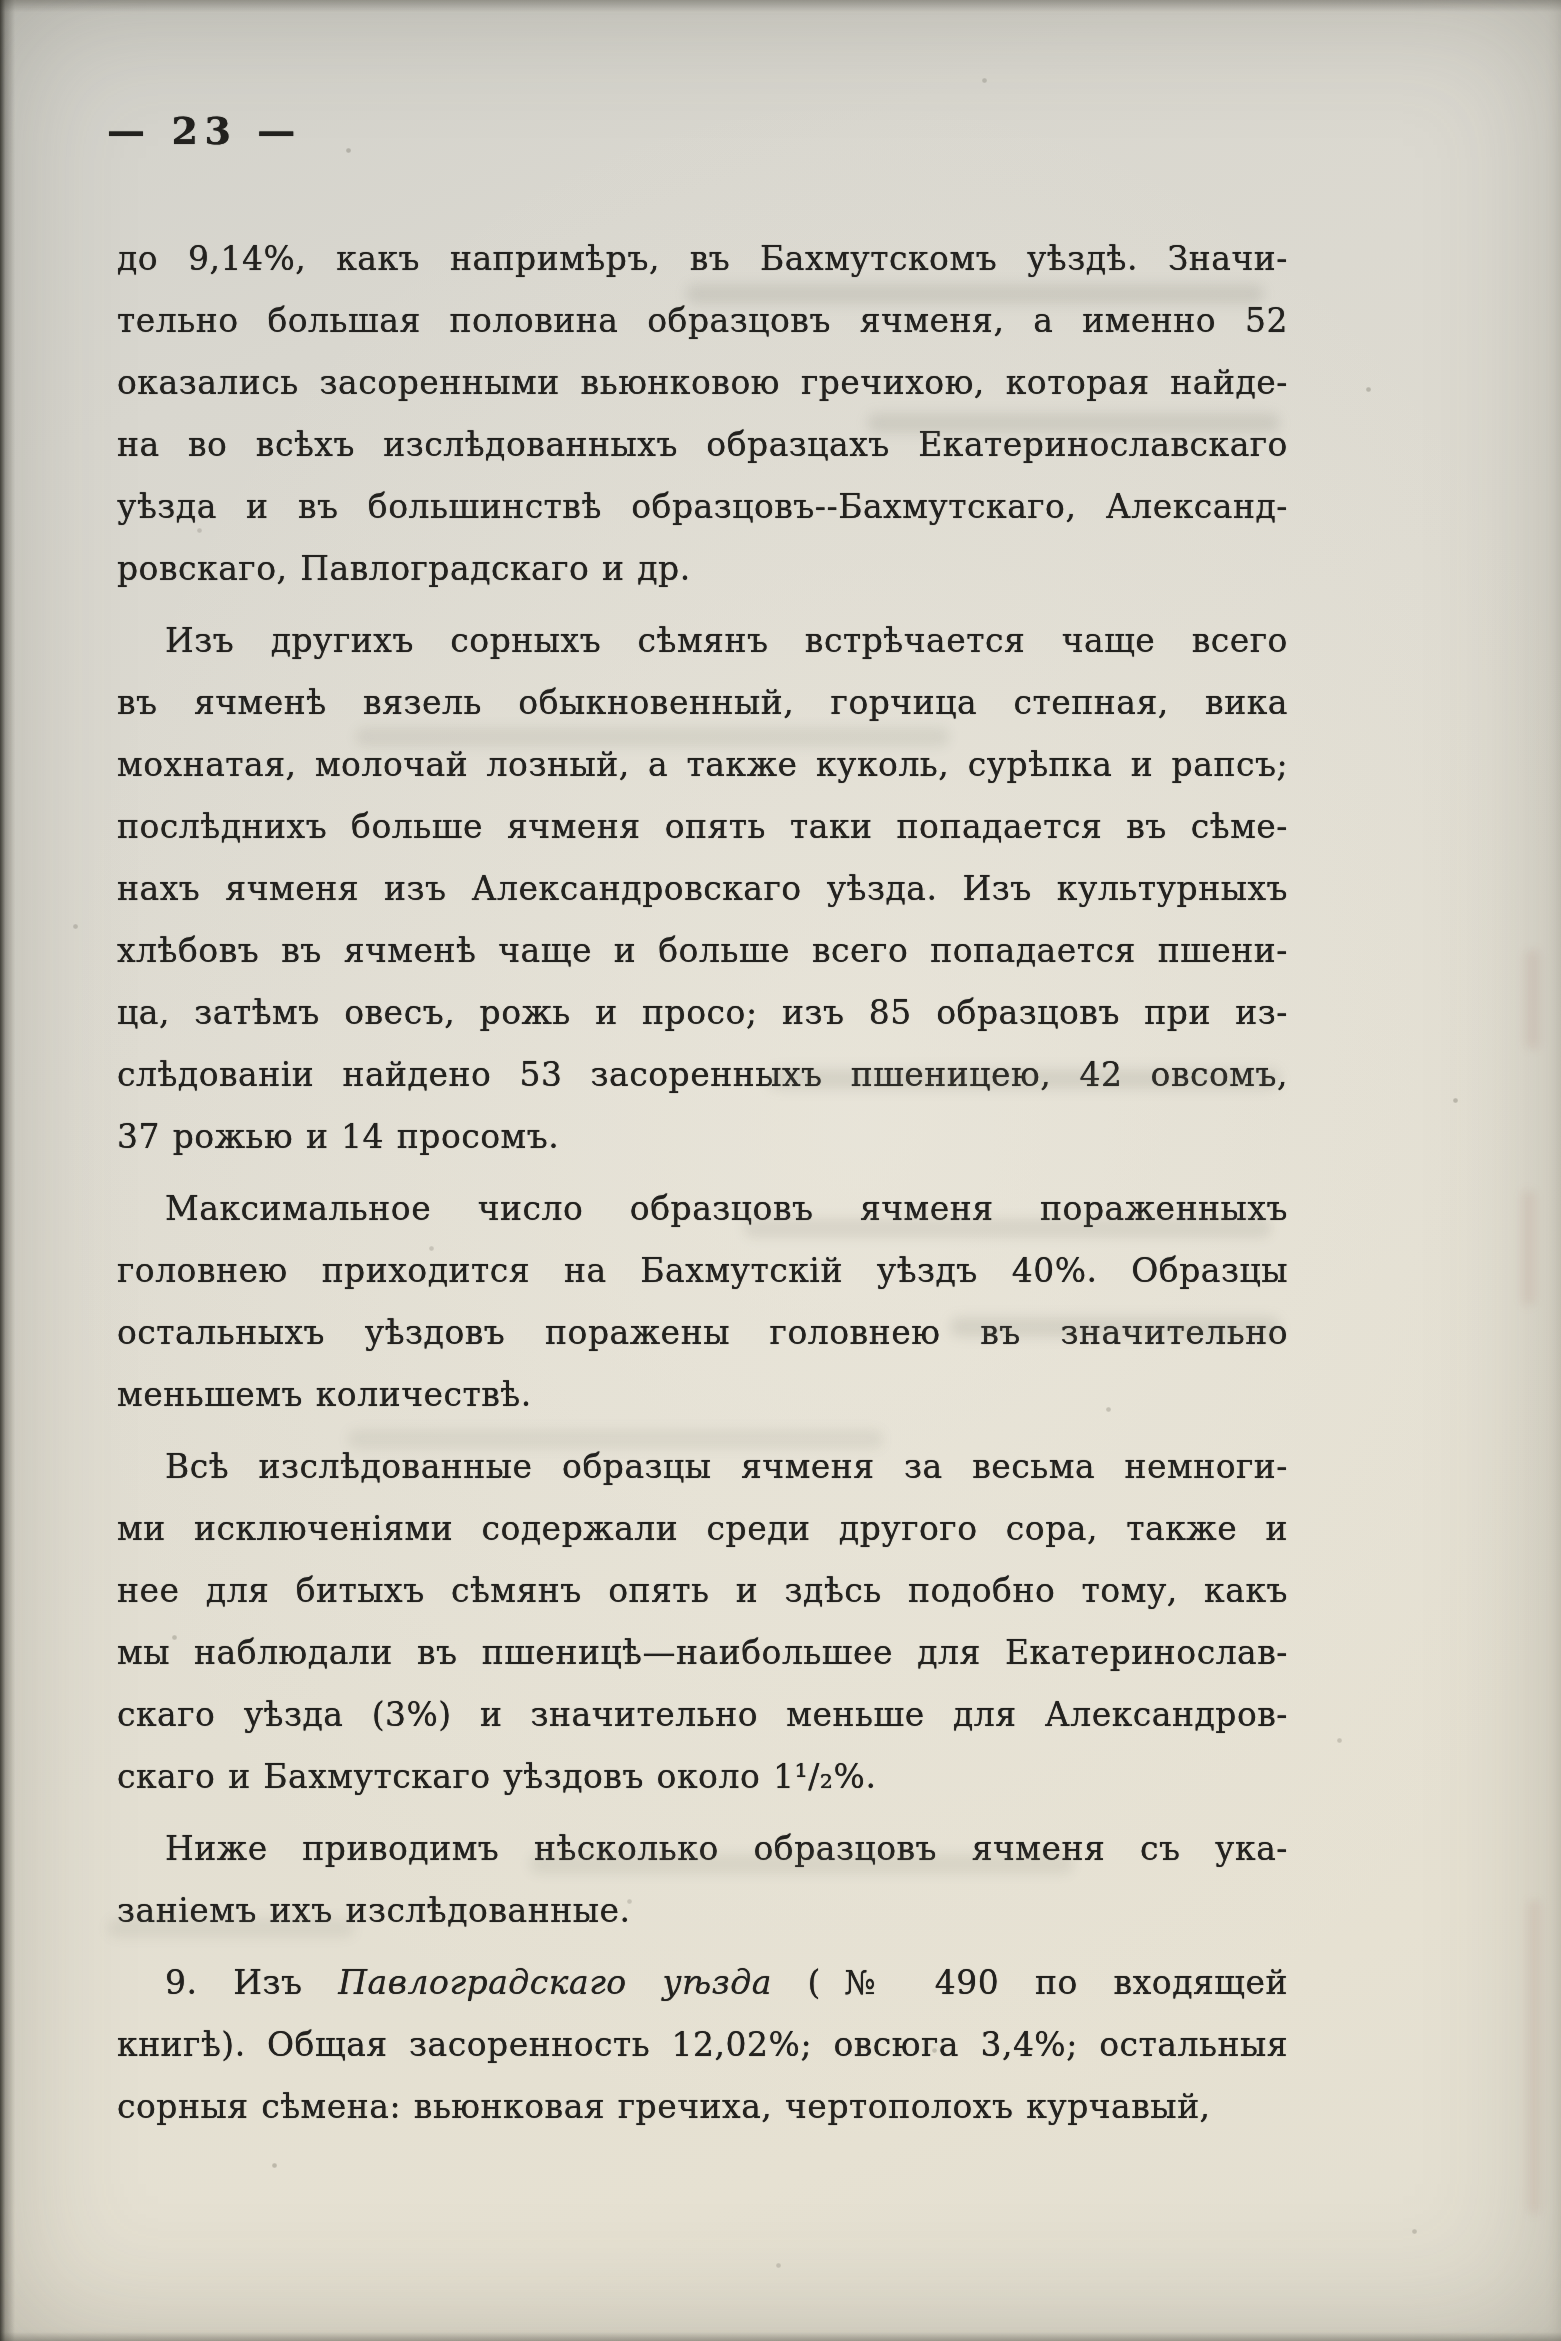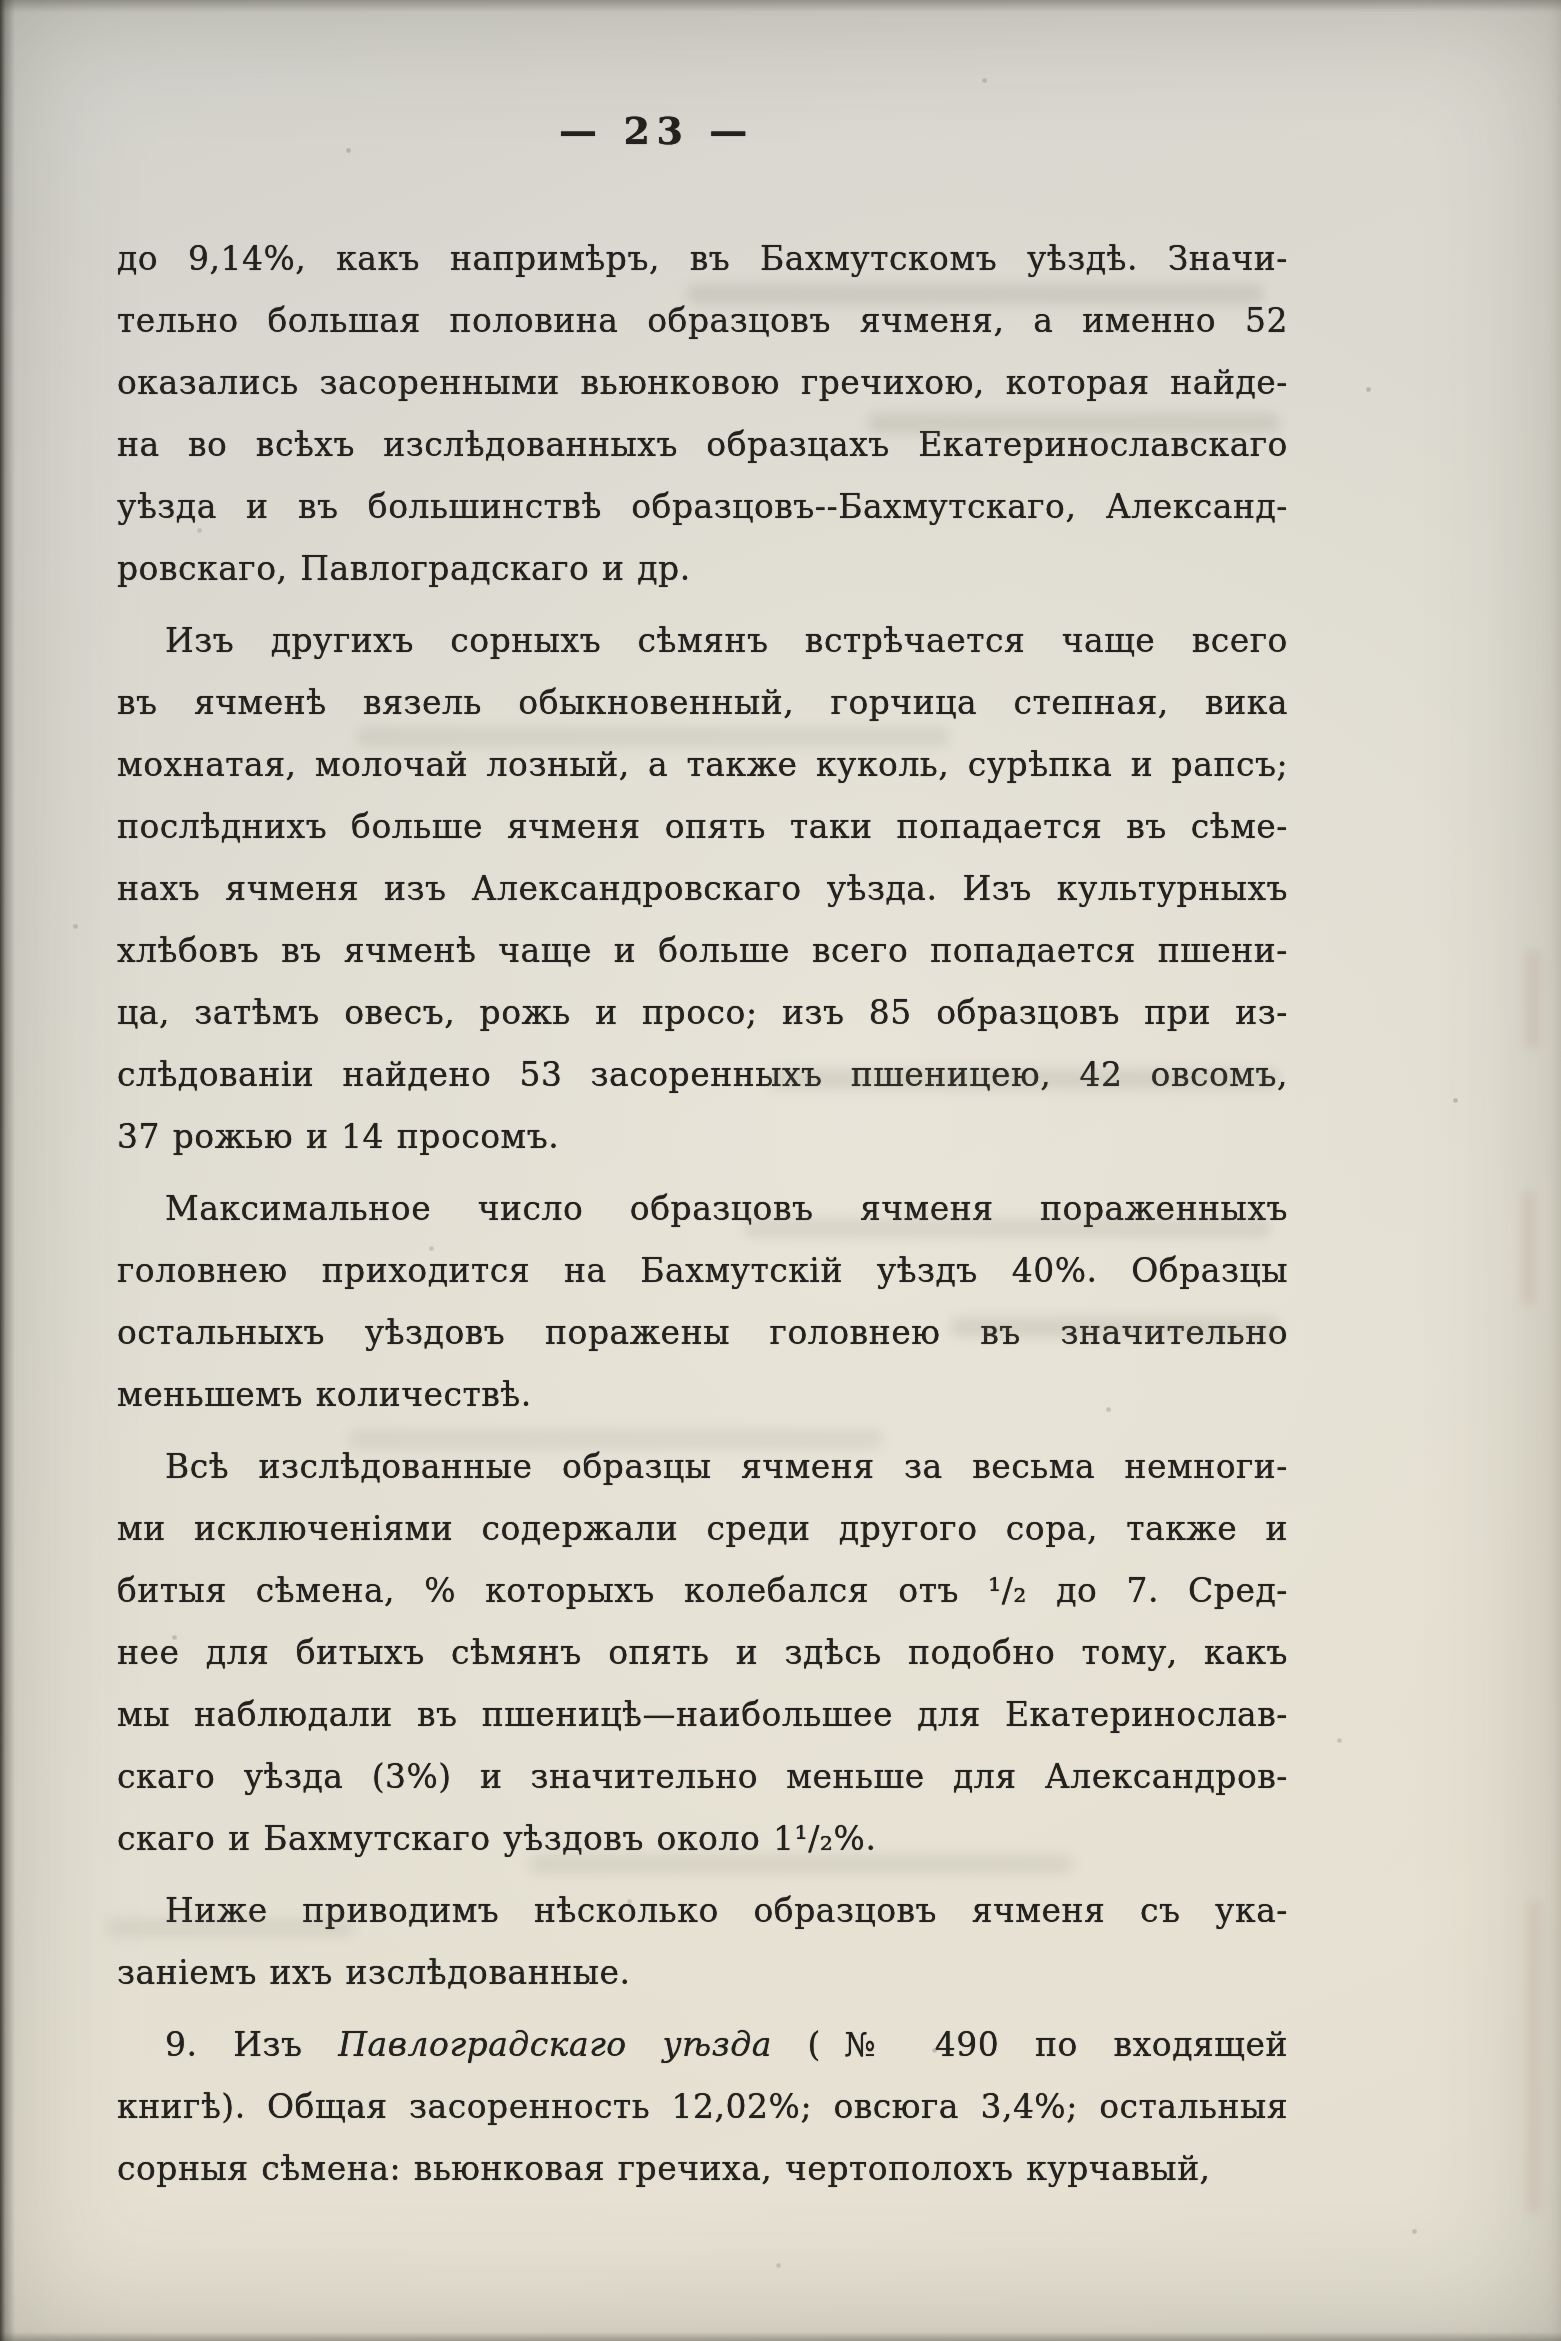--- a/index.html
+++ b/index.html
@@ -30,21 +30,20 @@
     background: linear-gradient(180deg, rgba(40,38,32,0.25), rgba(40,38,32,0));
   }
   .bottom-edge {
     position: absolute; left: 0; bottom: 0; width: 100%; height: 10px;
     background: linear-gradient(0deg, rgba(40,38,32,0.30), rgba(40,38,32,0));
   }
 
   .folio {
     position: absolute;
     top: 106px; left: 107px; width: 1099px;
-    text-align: center;
     font-size: 38px; line-height: 50px;
     letter-spacing: 6.6px;
     font-weight: bold;
     text-shadow: 0 0 0.8px rgba(25,25,23,0.9);
   }
 
   .text-block {
     position: absolute;
     left: 107px; top: 218px; width: 1191px;
     font-size: 33px;
@@ -131,21 +130,20 @@
       </div>
       <div class="paragraph">
         <div class="line line-indent"><span>Максимальное число образцовъ ячменя пораженныхъ</span></div>
         <div class="line"><span>головнею приходится на Бахмутскій уѣздъ 40%. Образцы</span></div>
         <div class="line"><span>остальныхъ уѣздовъ поражены головнею въ значительно</span></div>
         <div class="line line-last"><span>меньшемъ количествѣ.</span></div>
       </div>
       <div class="paragraph">
         <div class="line line-indent"><span>Всѣ изслѣдованные образцы ячменя за весьма немноги-</span></div>
         <div class="line"><span>ми исключеніями содержали среди другого сора, также и</span></div>
-        <div class="line"><span>битыя сѣмена, % которыхъ колебался отъ ¹/₂ до 7. Сред-</span></div>
         <div class="line"><span>нее для битыхъ сѣмянъ опять и здѣсь подобно тому, какъ</span></div>
         <div class="line"><span>мы наблюдали въ пшеницѣ—наибольшее для Екатеринослав-</span></div>
         <div class="line"><span>скаго уѣзда (3%) и значительно меньше для Александров-</span></div>
         <div class="line line-last"><span>скаго и Бахмутскаго уѣздовъ около 1¹/₂%.</span></div>
       </div>
       <div class="paragraph">
         <div class="line line-indent"><span>Ниже приводимъ нѣсколько образцовъ ячменя съ ука-</span></div>
         <div class="line line-last"><span>заніемъ ихъ изслѣдованные.</span></div>
       </div>
       <div class="paragraph">

